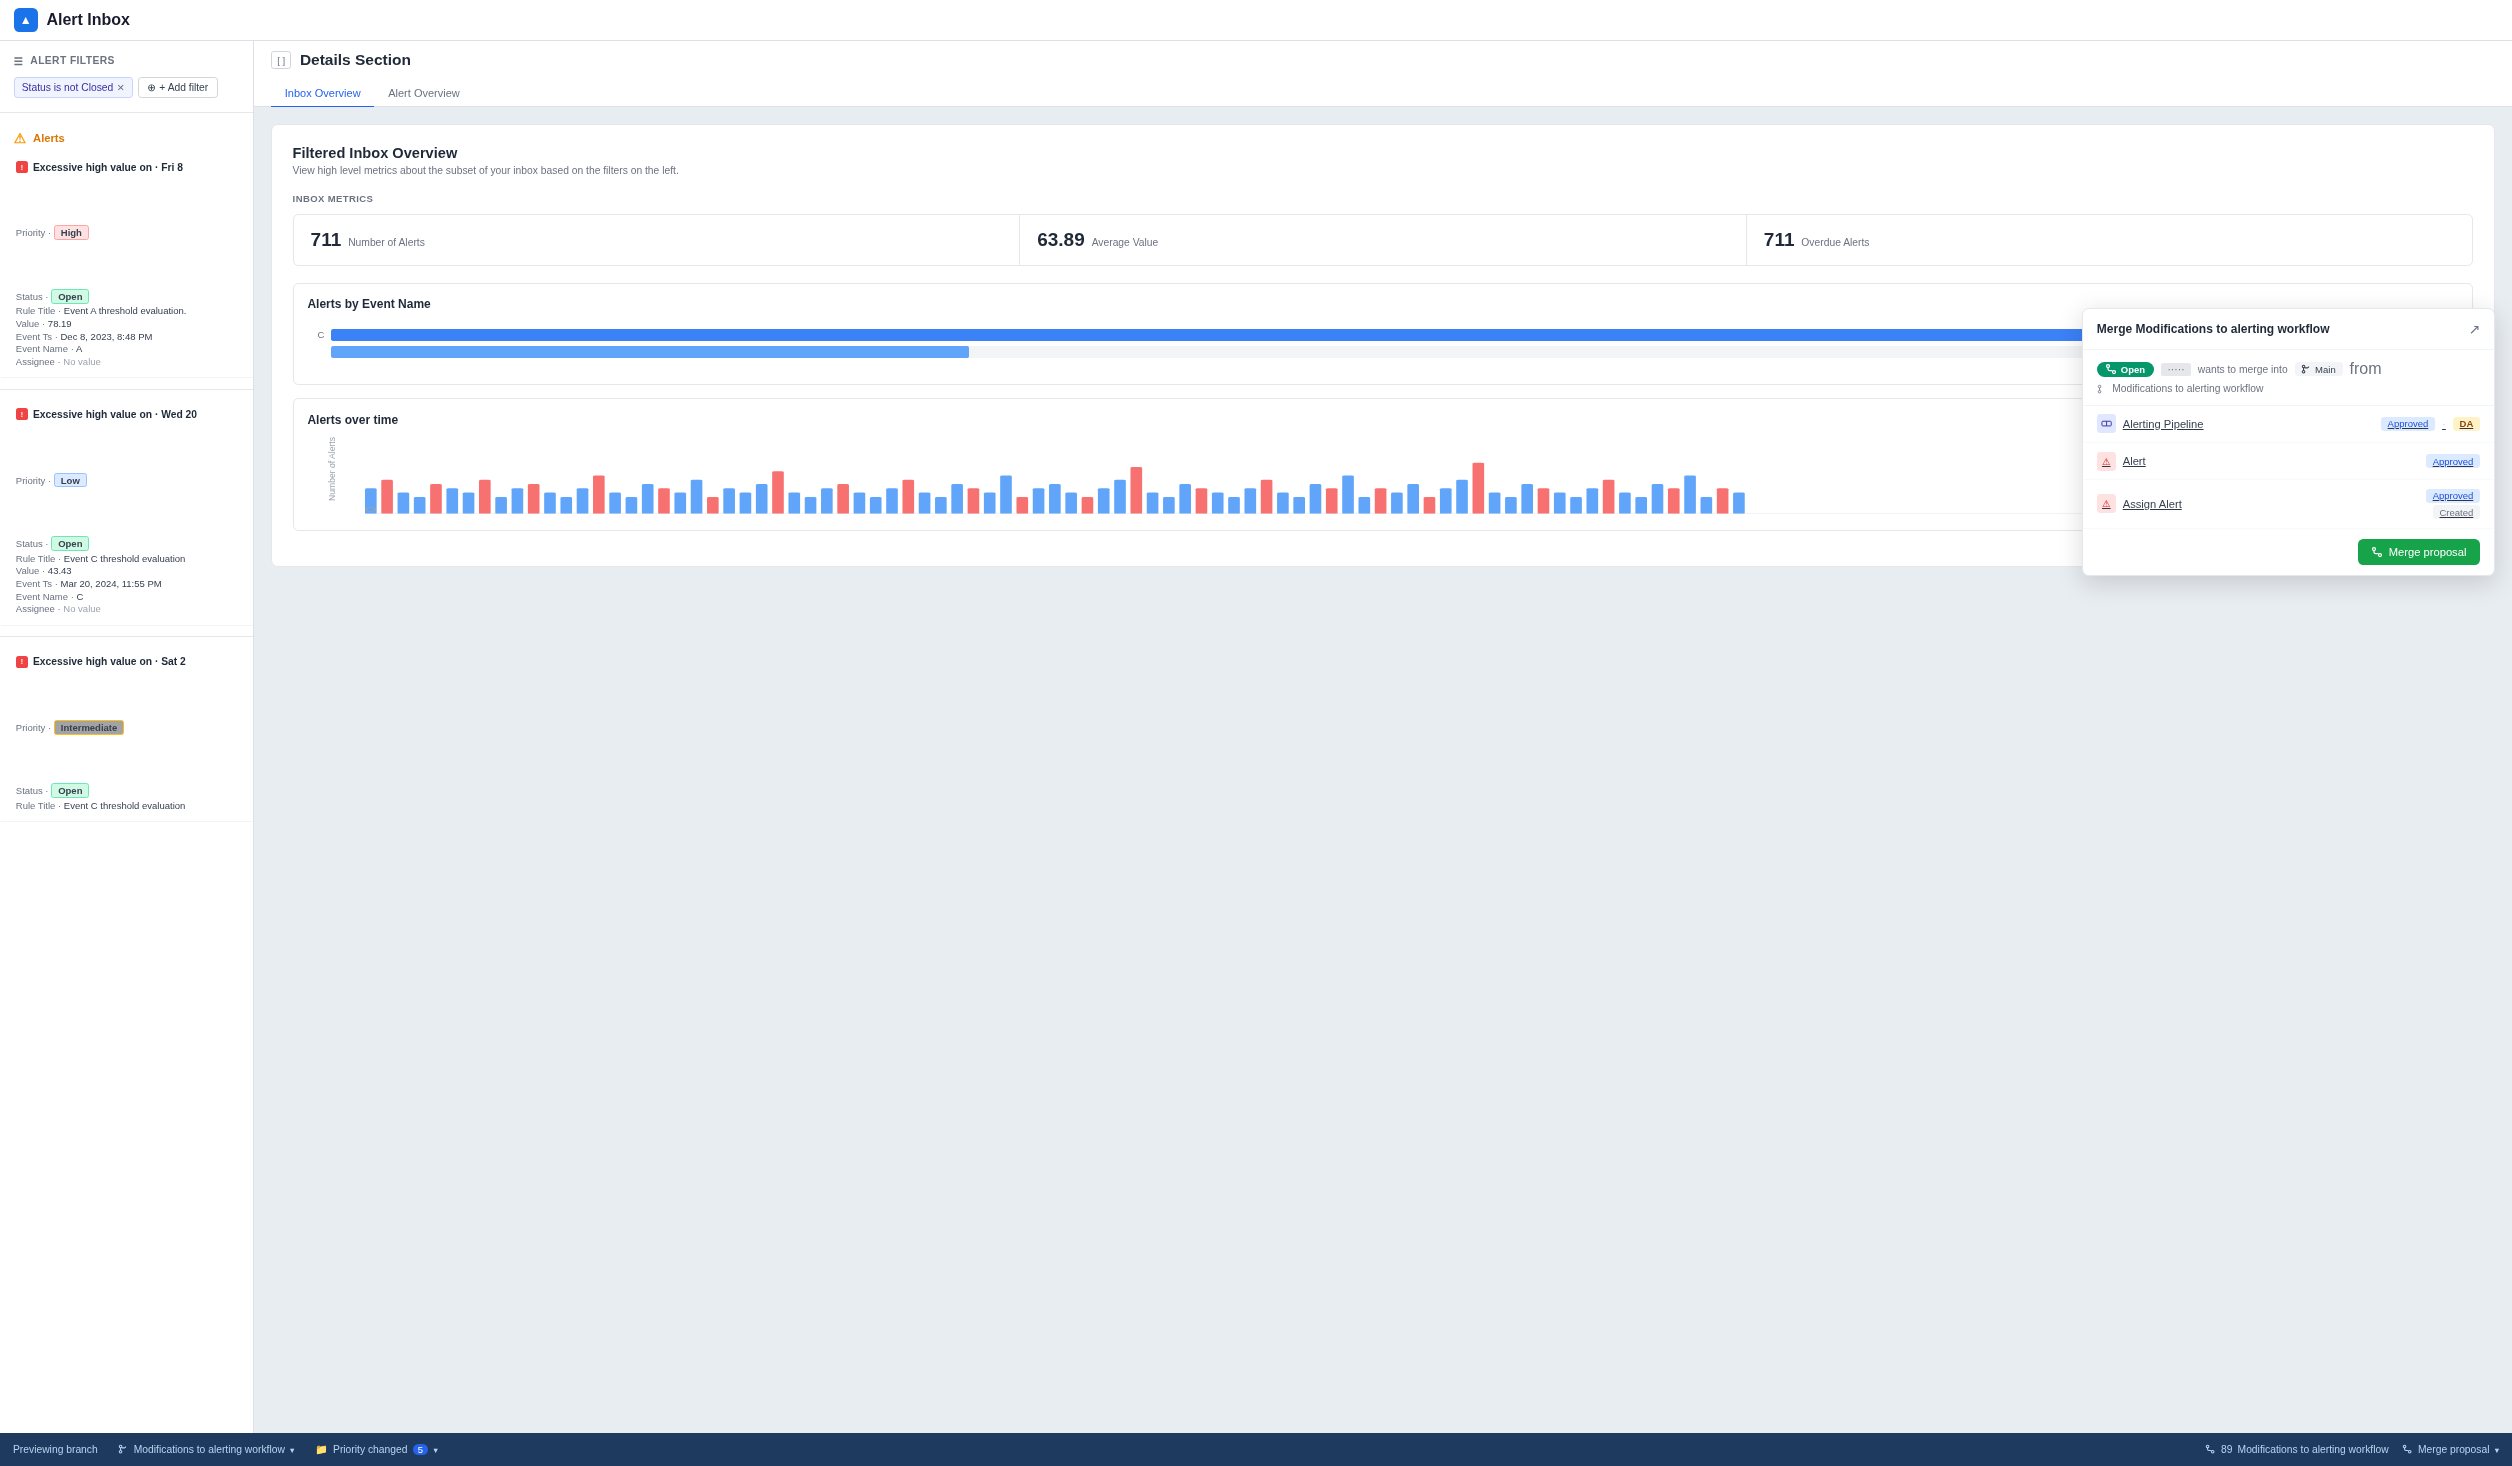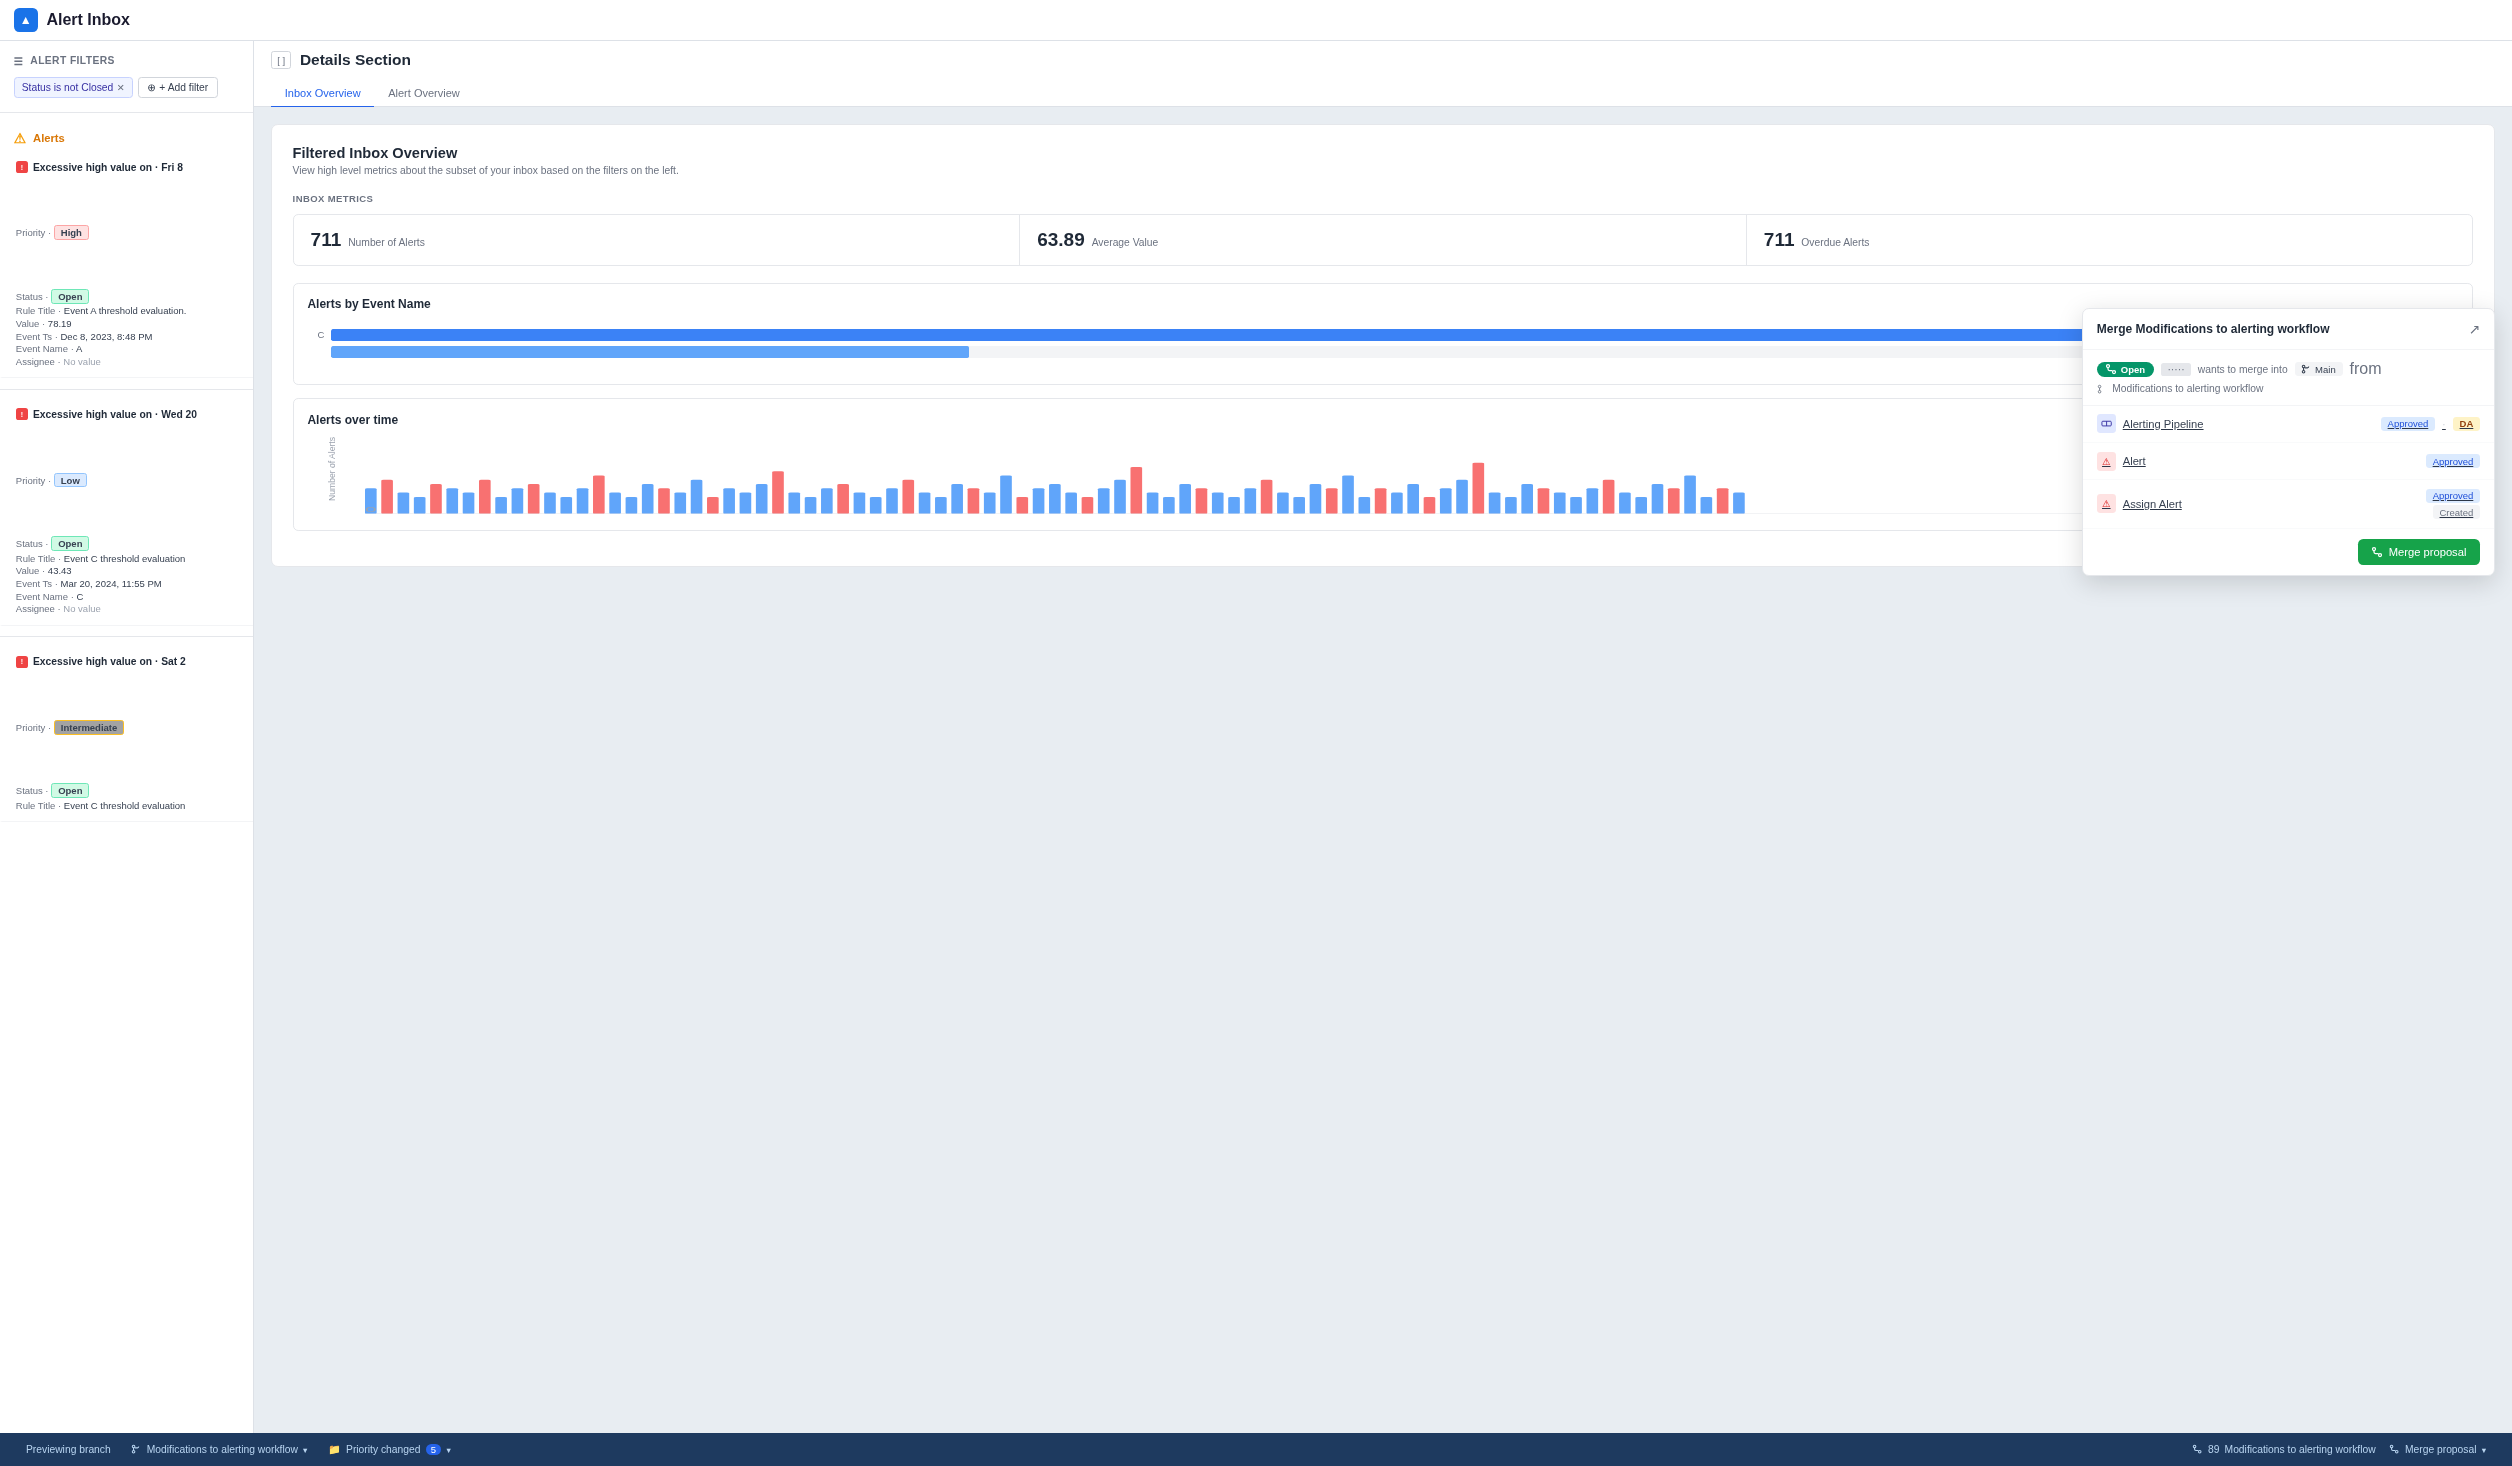--- a/index.html
+++ b/index.html
@@ -23,21 +23,21 @@
       display: flex; align-items: center; justify-content: center;
       color: white; font-size: 12px; font-weight: bold; flex-shrink: 0;
     }
     .app-title { font-size: 16px; font-weight: 600; color: #1a1a2e; }
 
     
     .status-bar {
       position: fixed; bottom: 0; left: 0; right: 0;
       height: 33px;
       background: #1e3a5f;
-      display: flex; align-items: center; padding: 0 26px; gap: 20.6px;
+      display: flex; align-items: center; padding: 0 13px; gap: 20.6px;
       z-index: 100; color: #b8d4f0; font-size: 10.3px;
     }
     .status-bar-item { display: flex; align-items: center; gap: 5.2px; cursor: pointer; }
     .status-bar-item .arrow { font-size: 8.6px; }
 
     
     .main-layout {
       display: flex;
       margin-top: 41px;
       margin-bottom: 33px;

